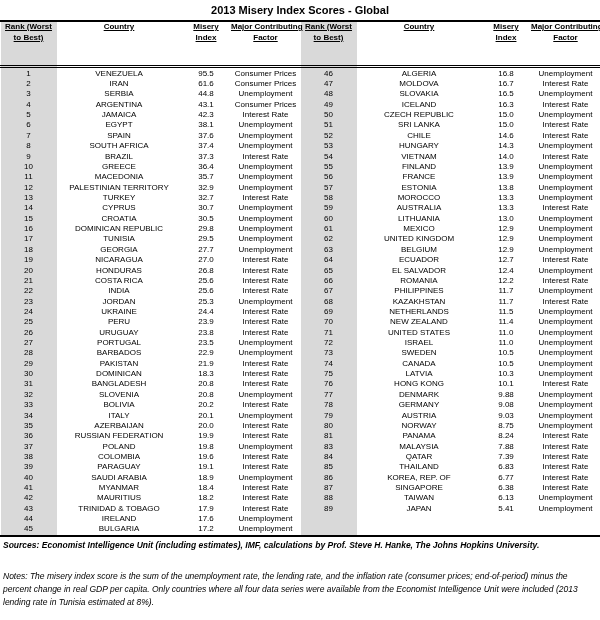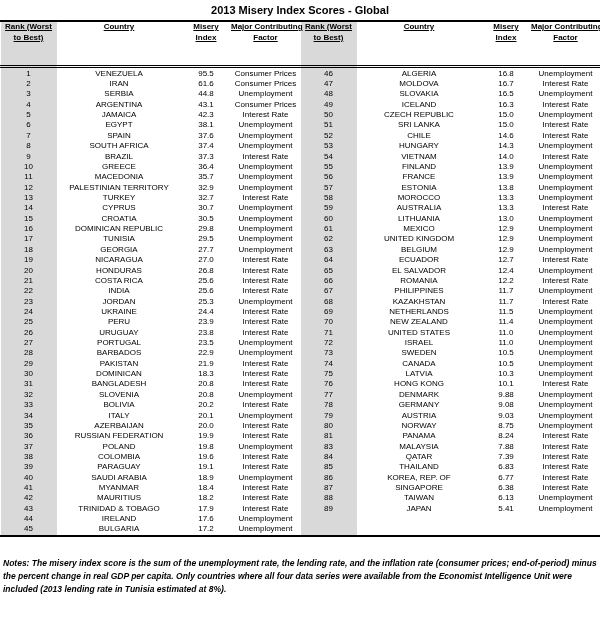--- a/index.html
+++ b/index.html
@@ -31,21 +31,21 @@
   .rank{width:57px;}
   .country{width:124px;}
   .index{width:50px;}
   .factor{width:69px;}
   .hline{display:block;text-decoration:underline;line-height:10.5px;}
   .sources{
     font-style:italic;font-weight:bold;font-size:8.5px;
     padding:3px 3px 0 3px;
   }
   .notes{
-    font-style:italic;font-weight:bold;font-size:8.5px;
+    font-style:italic;font-weight:normal;font-size:8.5px;
     padding:20px 3px 0 3px;line-height:13px;
   }
 </style>
 </head>
 <body>
 
 <div class="page">
 
   <div class="title">2013 Misery Index Scores - Global</div>
 
@@ -620,15 +620,16 @@
             <div class="cell rank">89</div>
             <div class="cell country">JAPAN</div>
             <div class="cell index">5.41</div>
             <div class="cell factor">Unemployment</div>
           </div>
         </div>
     </div>
 
   </div>
 
+  <div class="sources">Sources: Economist Intelligence Unit (including estimates), IMF, calculations by Prof. Steve H. Hanke, The Johns Hopkins University.</div>
   <div class="notes">Notes: The misery index score is the sum of the unemployment rate, the lending rate, and the inflation rate (consumer prices; end-of-period) minus the percent change in real GDP per capita. Only countries where all four data series were available from the Economist Intelligence Unit were included (2013 lending rate in Tunisia estimated at 8%).</div>
 
 </div>
 
 </body></html>

